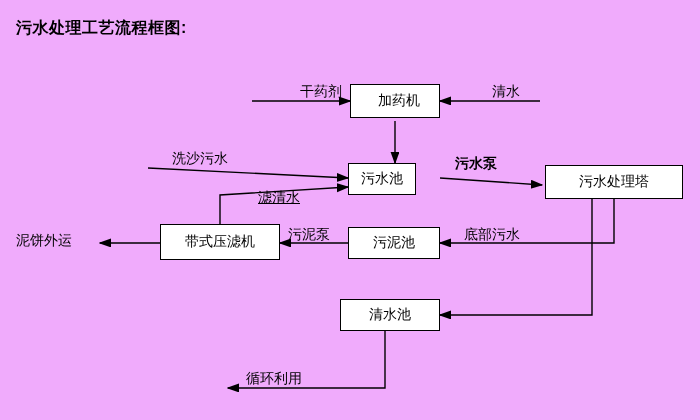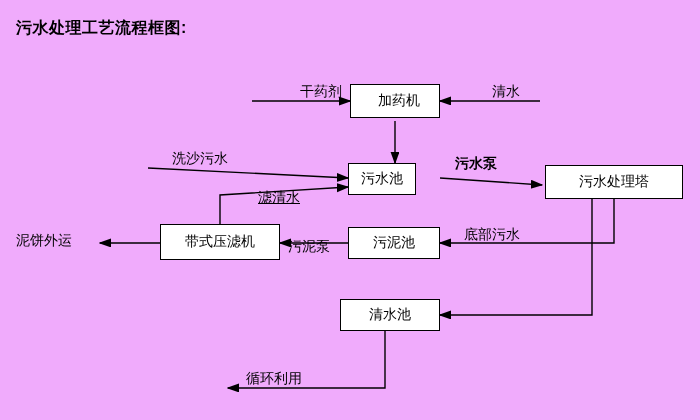--- a/index.html
+++ b/index.html
@@ -122,21 +122,21 @@
   <div class="label" style="left:254px; top:83px;margin-left:46px;">干药剂</div>
 
   <div class="label" style="left:492px; top:83px;">清水</div>
 
   <div class="label" style="left:172px; top:150px;">洗沙污水</div>
 
   <div class="label" style="left:455px; top:155px;font-weight:bold;">污水泵</div>
 
   <div class="label" style="left:258px; top:189px;text-decoration:underline;">滤清水</div>
 
-  <div class="label" style="left:288px; top:238px;">污泥泵</div>
+  <div class="label" style="left:288px; top:226px;">污泥泵</div>
 
   <div class="label" style="left:464px; top:226px;text-align:center;">底部污水</div>
 
   <div class="label" style="left:16px; top:232px;">泥饼外运</div>
 
   <div class="label" style="left:246px; top:370px;">循环利用</div>
 
 </div>
 
 </body></html>

